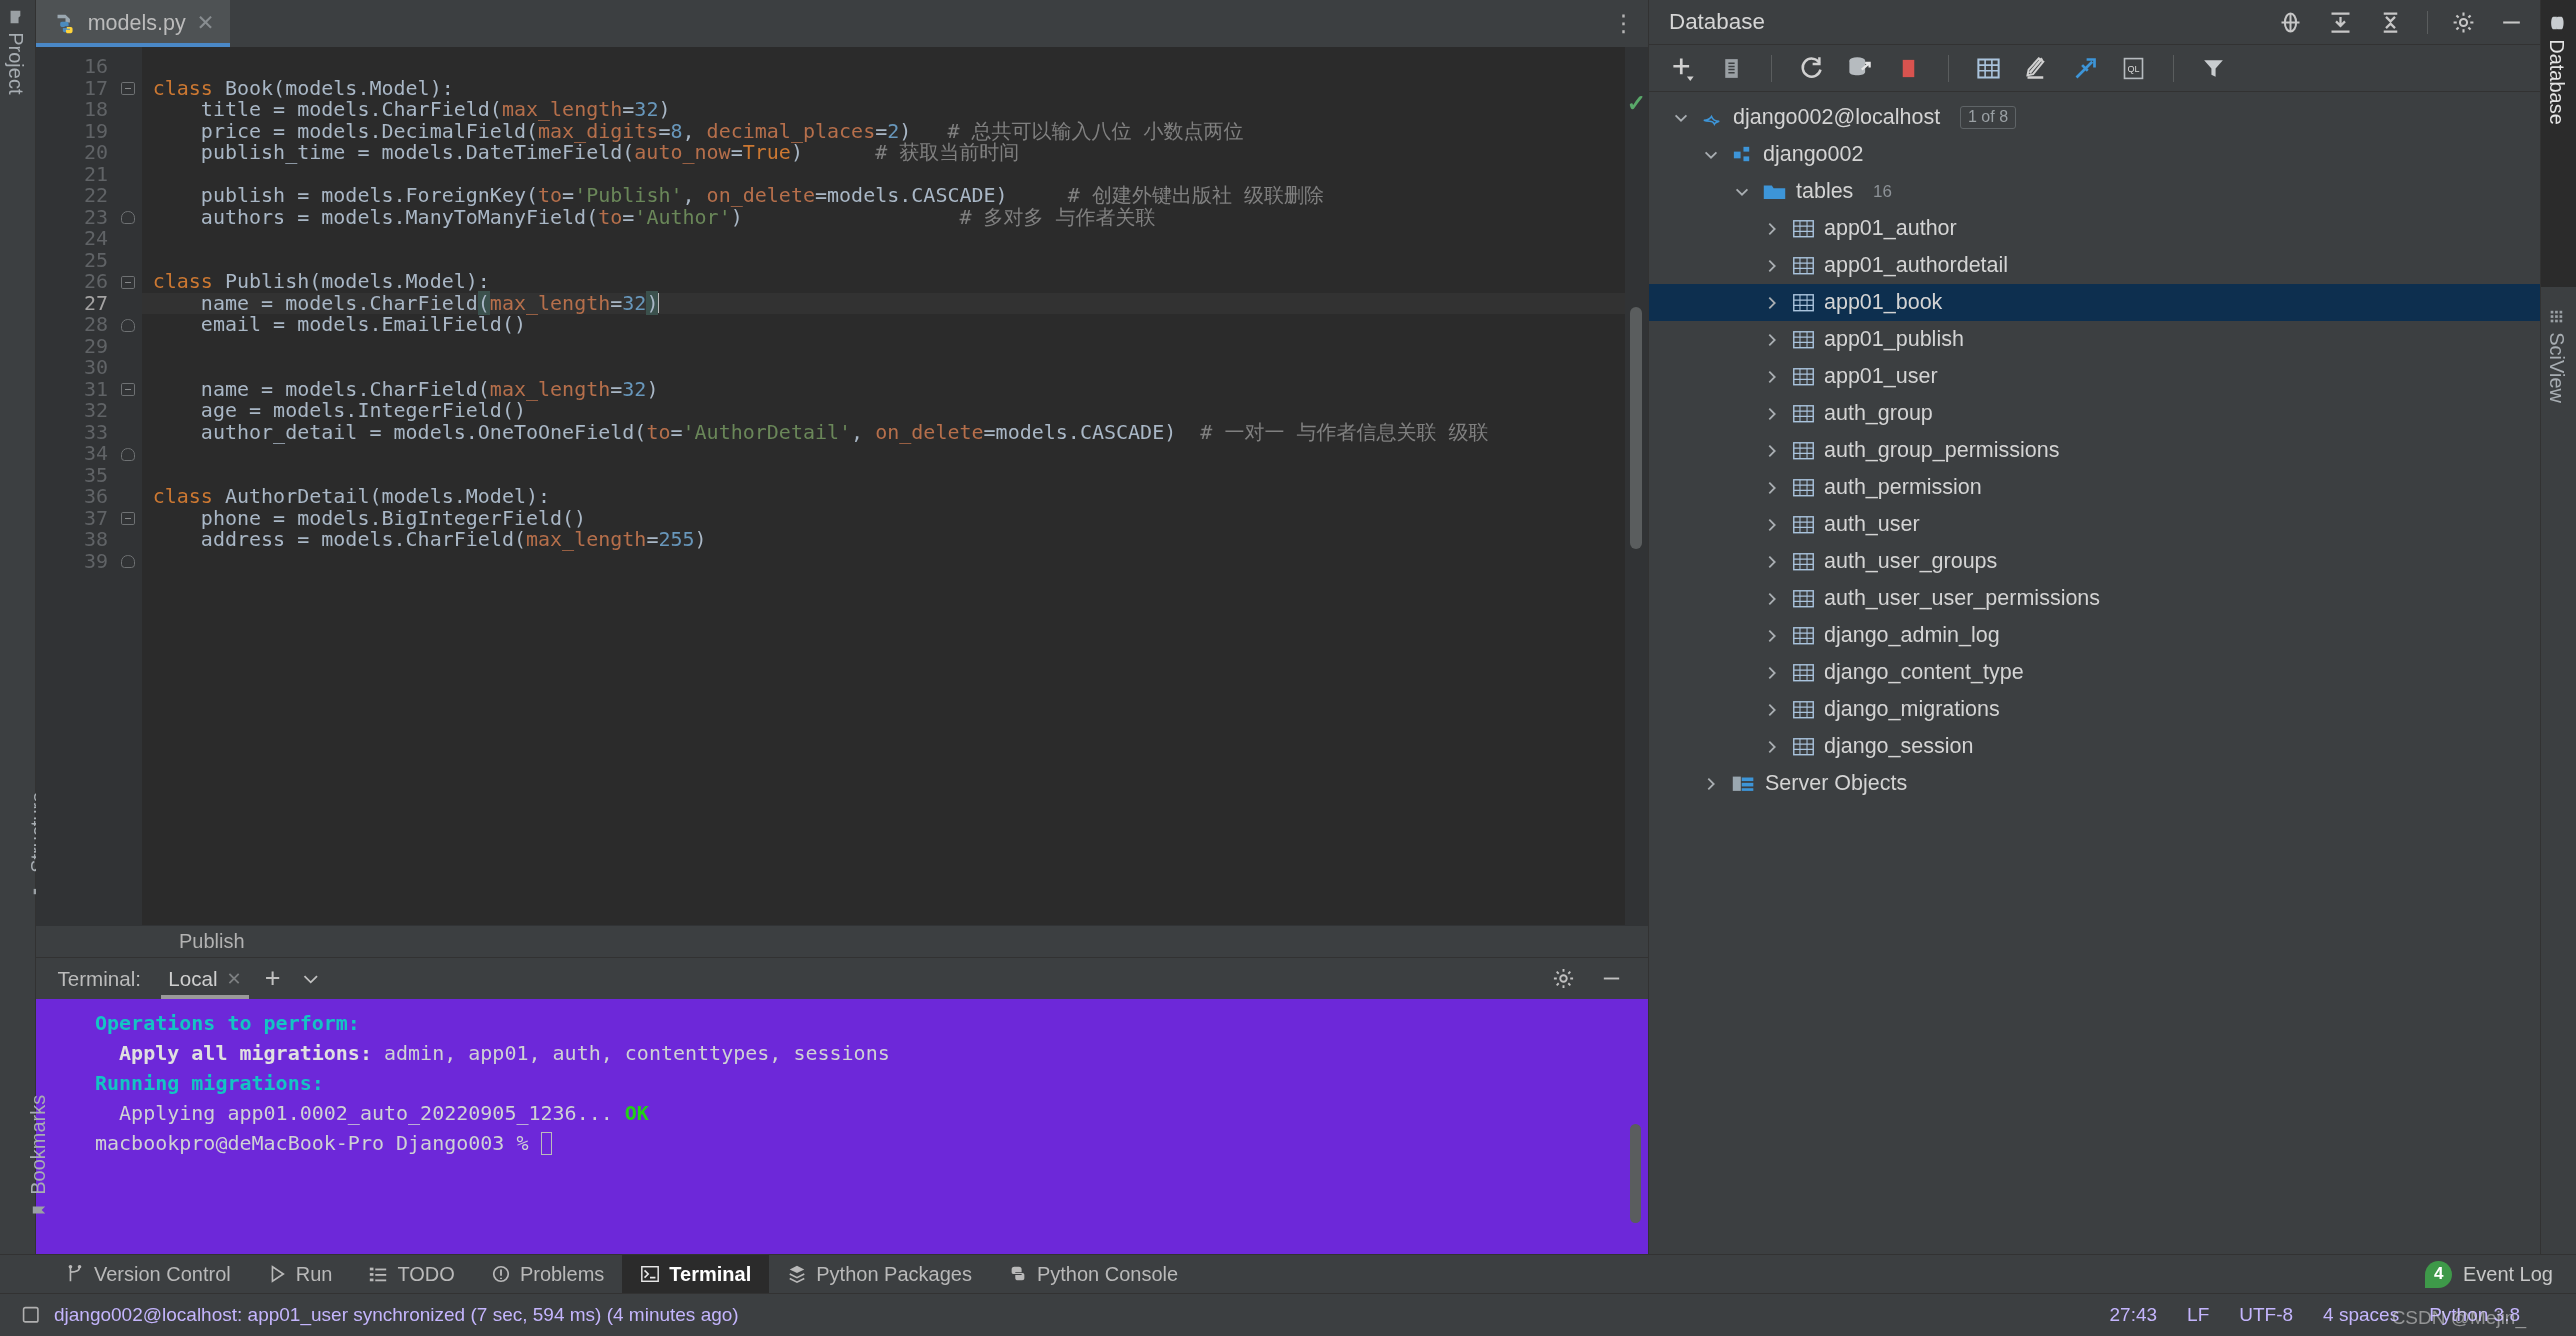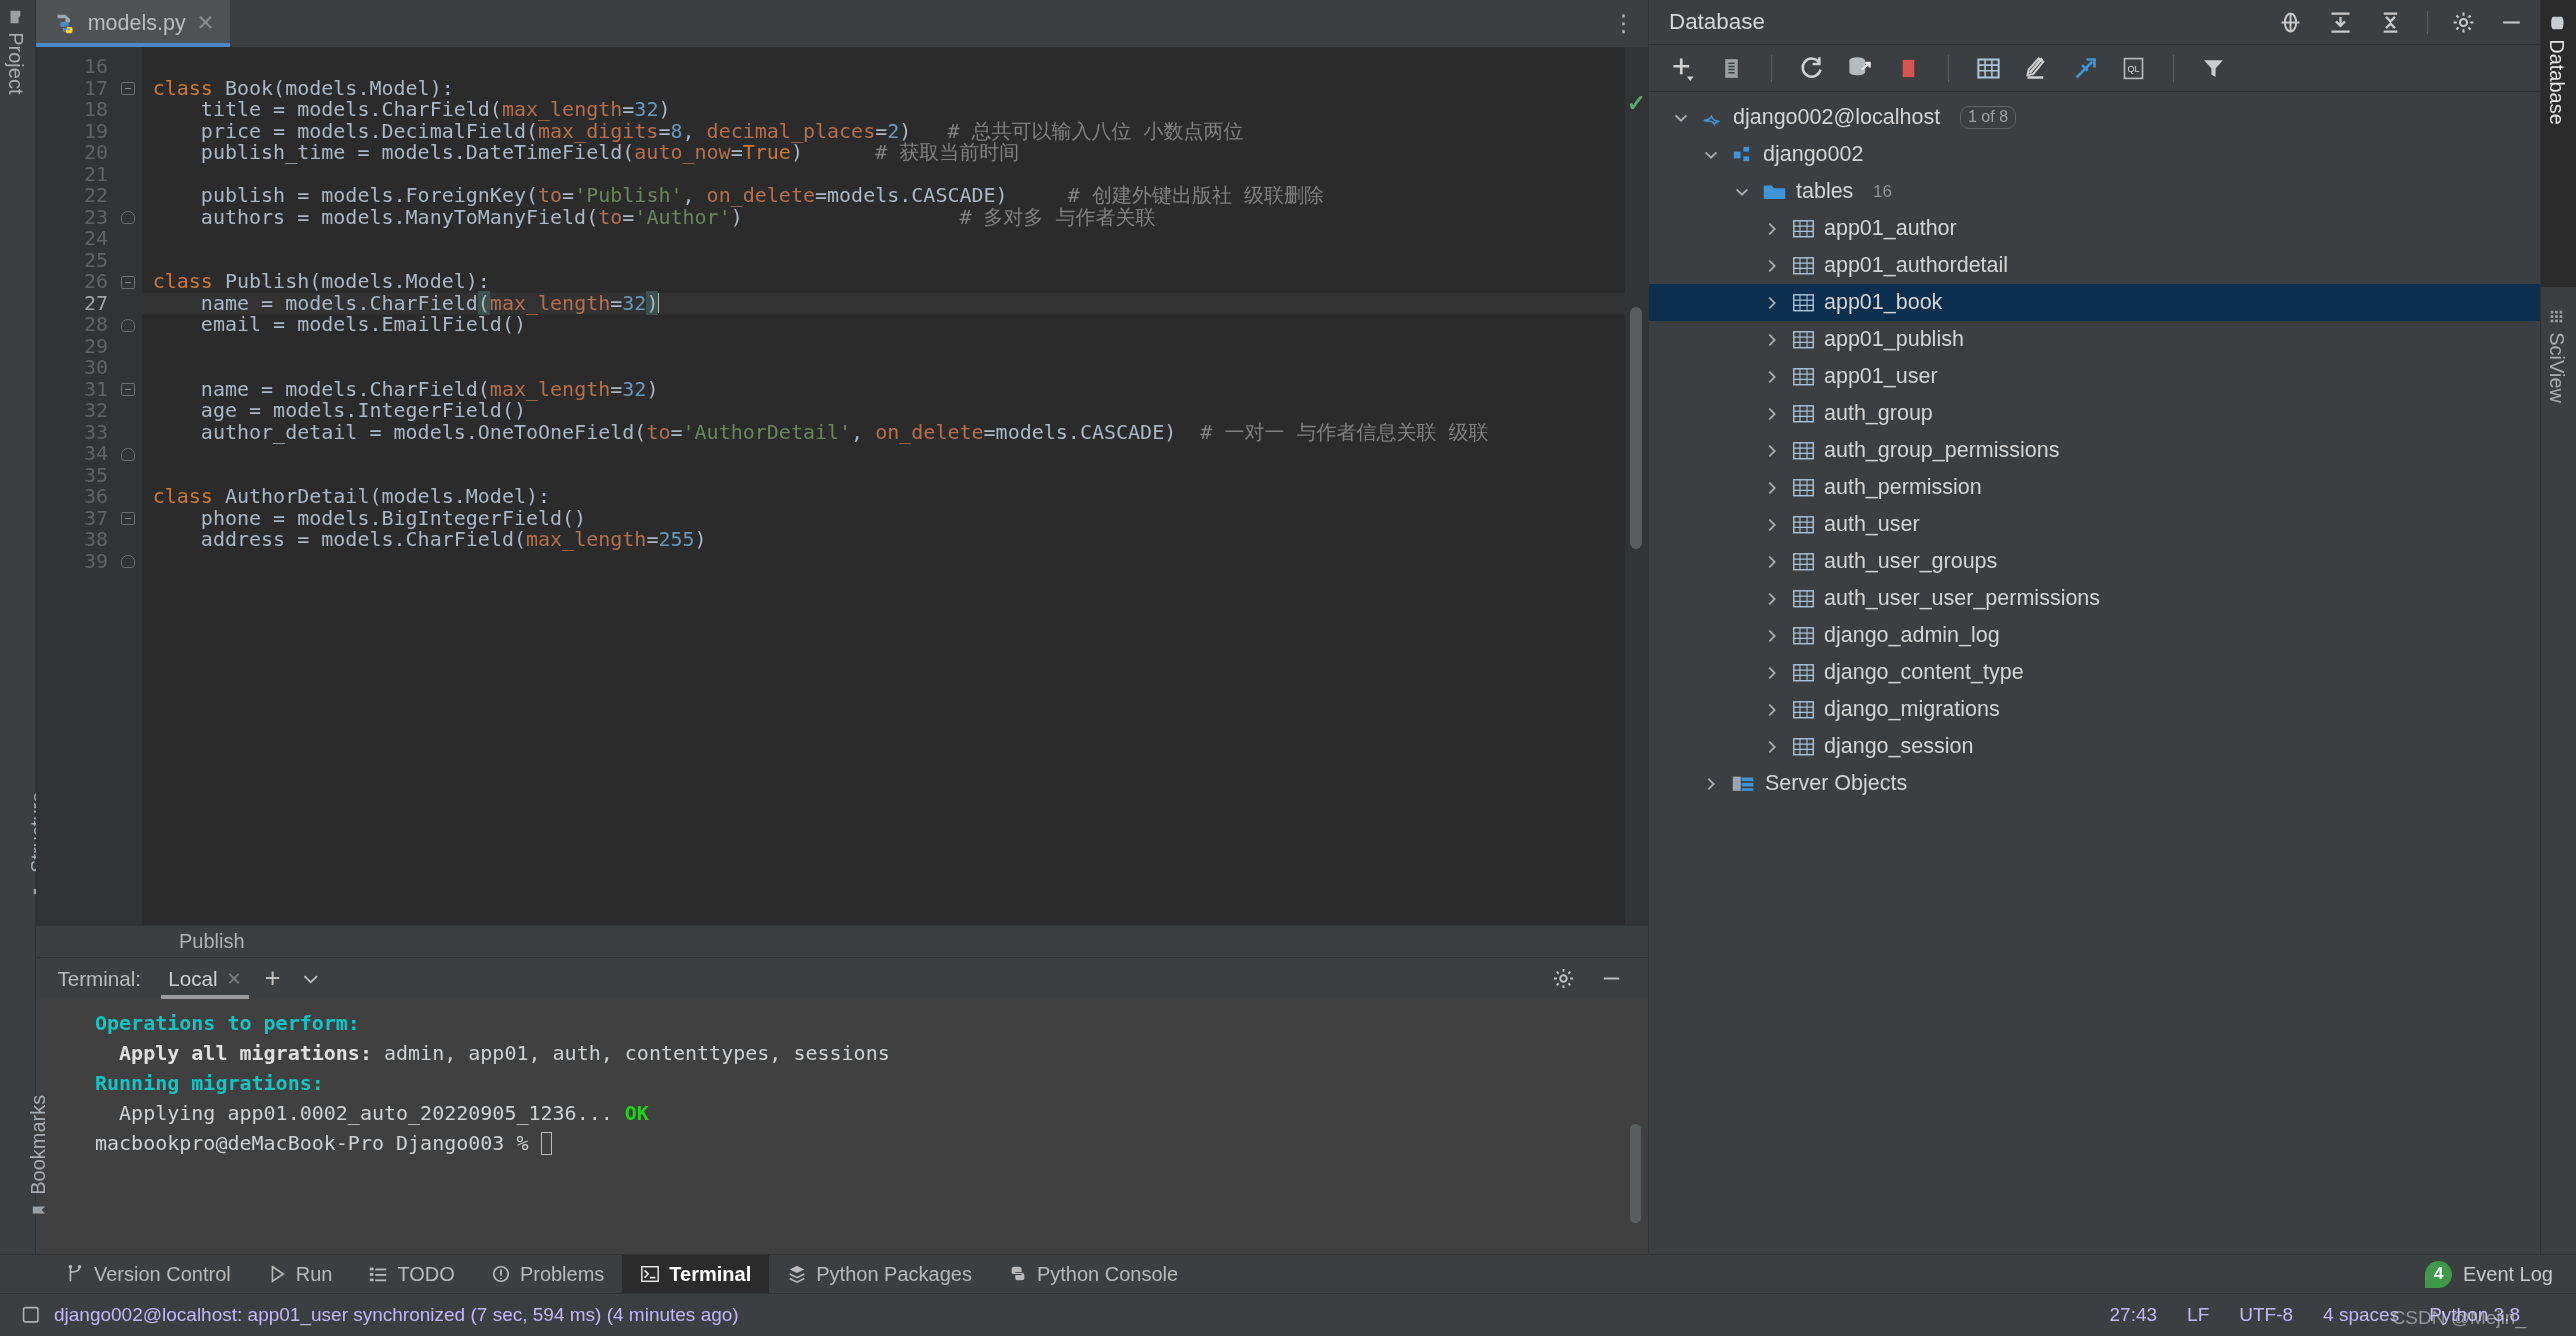--- a/index.html
+++ b/index.html
@@ -186,21 +186,21 @@
     align-items: center;
     padding-left: 143px;
     color: #b2b2b2;
     font-size: 20px;
     border-top: 0.9px solid #313335;
   }
 
   
   .term-panel {
     flex: 0 0 297px;
-    background: #404040;
+    background: #6d28d9;
     display: flex;
     flex-direction: column;
     border-top: 0.9px solid #323232;
   }
   .term-head {
     height: 41px;
     background: #3c3f41;
     display: flex;
     align-items: center;
     gap: 0;
@@ -310,21 +310,21 @@
     white-space: nowrap;
   }
   .trow.sel { background: #0d2f4f; }
   .chev {
     width: 23px; flex: 0 0 23px;
     display: flex; align-items: center; justify-content: center;
     color: #a9aeb2; font-size: 18px;
   }
   .badge {
     border: 0.9px solid #5f6467;
-    border-radius: 9px;
+    border-radius: 3px;
     color: #9aa0a4;
     font-size: 16px;
     padding: 0.9px 7.2px 1.8px;
     margin-left: 10.7px;
   }
   .count { color: #8d9297; font-size: 17px; margin-left: 10.7px; }
 
   
   .right-strip {
     width: 36px;

